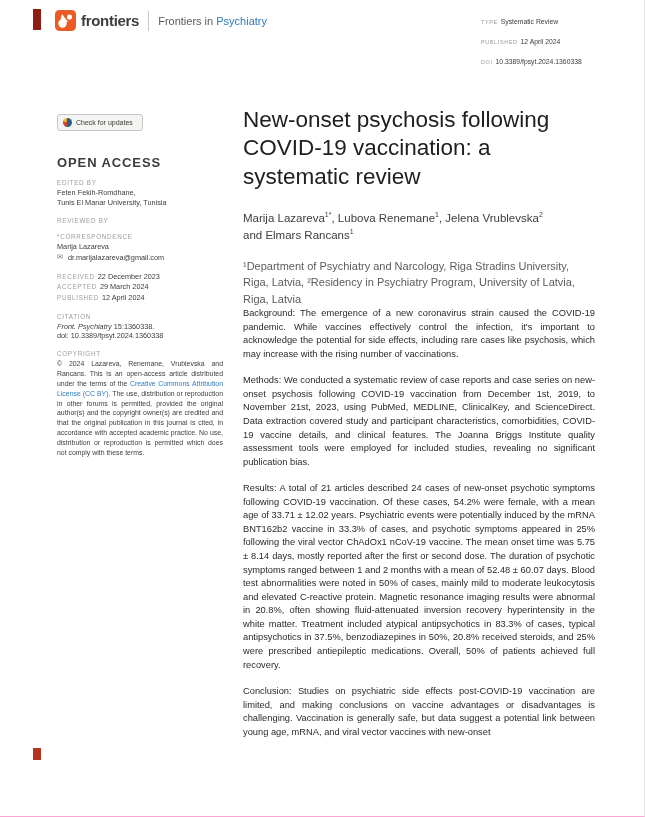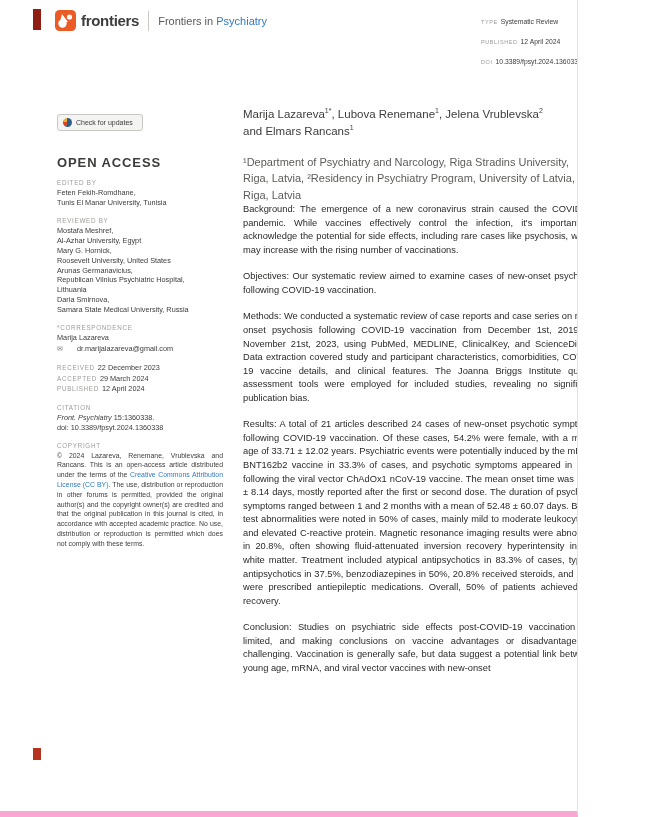--- a/index.html
+++ b/index.html
@@ -1,20 +1,20 @@
 <!DOCTYPE html>
 <html><head>
 <meta charset="utf-8">
 <style>
   * { margin:0; padding:0; box-sizing:border-box; }
   html,body { background:#ffffff; }
   body { font-family:"Liberation Sans","DejaVu Sans",sans-serif; }
 
-  .page { position:relative; width:578px; height:817px; background:#fff; overflow:hidden;
-          border-right:1px solid #e3e3e3; border-bottom:6px solid #f9a8d4; }
+  .page { position:relative; width:645px; height:817px; background:#fff; overflow:hidden;
+          border-right:1px solid #e3e3e3; border-bottom:1px solid #f9a8d4; }
 
   
   .mark-top    { position:absolute; left:33px; top:9px;   width:8px; height:21px; background:#8e1d14; }
   .mark-bottom { position:absolute; left:33px; top:748px; width:8px; height:12px; background:#b53420; }
 
   
   .header { position:absolute; left:55px; top:10px; display:flex; align-items:center; }
   .logo { width:21px; height:21px; display:inline-block; }
   .brand-name { font-size:15px; font-weight:bold; color:#3d3d3c; letter-spacing:-0.3px; margin-left:5px; }
   .hdr-divider { width:1px; height:20px; background:#c9c9c6; margin:0 9px; }
@@ -31,21 +31,21 @@
   .check-updates { display:inline-flex; align-items:center; gap:4px; background:#f4f4f2;
                    border:1px solid #c7c7c3; border-radius:3px; padding:3px 9px 3px 5px;
                    font-size:7px; color:#3c3c3b; cursor:pointer; margin-bottom:24px; }
   .crossmark { width:9px; height:9px; border-radius:50%;
                background:conic-gradient(#2d5f8a 0 55%, #d8432c 55% 80%, #efb02f 80% 100%); }
   .open-access { font-size:13px; font-weight:bold; color:#3c3c3b; letter-spacing:0.9px; margin-bottom:9px; }
   .side-label { font-size:6.3px; color:#9c9c9a; letter-spacing:0.7px; margin-top:9px; margin-bottom:2px; }
   .side-label.inline { display:inline; margin:0 3px 0 0; }
   .side-text { font-size:7.3px; color:#3c3c3b; line-height:1.36; }
   .pre { white-space:pre-line; }
-  .email-row { display:flex; align-items:center; gap:14px; margin-top:1px; }
+  .email-row { display:flex; align-items:center; gap:5px; margin-top:1px; }
   .mail-icon { font-size:7px; color:#6f6f6d; }
   .email { font-size:7.3px; color:#3c3c3b; cursor:pointer; }
   .date-line { font-size:7.3px; color:#3c3c3b; line-height:1.45; }
   .citation-journal { font-style:italic; }
   .copyright-text { font-size:6.9px; color:#3c3c3b; line-height:1.42; text-align:justify; }
   .cc-link { color:#2f7bbf; cursor:pointer; }
 
   
   .main { position:absolute; left:243px; top:106px; width:352px; }
   .title { font-size:22.5px; line-height:1.26; font-weight:500; color:#21201f; margin-bottom:19px; }
@@ -89,29 +89,20 @@
       <span>Check for updates</span>
     </div>
 
     <div class="open-access">OPEN ACCESS</div>
 
     <div class="side-label">EDITED BY</div>
     <div class="side-text pre">Feten Fekih-Romdhane,
 Tunis El Manar University, Tunisia</div>
 
     <div class="side-label">REVIEWED BY</div>
-    <div class="side-text pre">Mostafa Meshref,
-Al-Azhar University, Egypt
-Mary G. Hornick,
-Roosevelt University, United States
-Arunas Germanavicius,
-Republican Vilnius Psychiatric Hospital,
-Lithuania
-Daria Smirnova,
-Samara State Medical University, Russia</div>
 
     <div class="side-label">*CORRESPONDENCE</div>
     <div class="side-text">Marija Lazareva</div>
     <div class="email-row">
       <span class="mail-icon">✉</span>
       <span class="email">dr.marijalazareva@gmail.com</span>
     </div>
 
     <div style="margin-top:10px;">
       <div class="date-line"><span class="side-label inline">RECEIVED</span><span>22 December 2023</span></div>
@@ -121,30 +112,30 @@
 
     <div class="side-label">CITATION</div>
     <div class="side-text"><span class="citation-journal">Front. Psychiatry</span><span> 15:1360338.</span></div>
     <div class="side-text">doi: 10.3389/fpsyt.2024.1360338</div>
 
     <div class="side-label">COPYRIGHT</div>
     <div class="copyright-text"><span>© 2024 Lazareva, Renemane, Vrublevska and Rancans. This is an open-access article distributed under the terms of the </span><span class="cc-link">Creative Commons Attribution License (CC BY)</span><span>. The use, distribution or reproduction in other forums is permitted, provided the original author(s) and the copyright owner(s) are credited and that the original publication in this journal is cited, in accordance with accepted academic practice. No use, distribution or reproduction is permitted which does not comply with these terms.</span></div>
   </aside>
 
   <main class="main">
+    <h1 class="title">New-onset psychosis following COVID-19 vaccination: a systematic review</h1>
 
     <div class="authors">
       <span>Marija Lazareva</span><sup>1*</sup><span>, Lubova Renemane</span><sup>1</sup><span>, Jelena Vrublevska</span><sup>2</sup><br>
       <span>and Elmars Rancans</span><sup>1</sup>
     </div>
 
     <div class="affiliations">¹Department of Psychiatry and Narcology, Riga Stradins University, Riga, Latvia, ²Residency in Psychiatry Program, University of Latvia, Riga, Latvia</div>
 
     <section class="abstract">
       <p><b>Background:</b><span> The emergence of a new coronavirus strain caused the COVID-19 pandemic. While vaccines effectively control the infection, it's important to acknowledge the potential for side effects, including rare cases like psychosis, which may increase with the rising number of vaccinations.</span></p>
-      <p><b>Objectives:</b><span> Our systematic review aimed to examine cases of new-onset psychosis following COVID-19 vaccination.</span></p>
       <p><b>Methods:</b><span> We conducted a systematic review of case reports and case series on new-onset psychosis following COVID-19 vaccination from December 1st, 2019, to November 21st, 2023, using PubMed, MEDLINE, ClinicalKey, and ScienceDirect. Data extraction covered study and participant characteristics, comorbidities, COVID-19 vaccine details, and clinical features. The Joanna Briggs Institute quality assessment tools were employed for included studies, revealing no significant publication bias.</span></p>
       <p><b>Results:</b><span> A total of 21 articles described 24 cases of new-onset psychotic symptoms following COVID-19 vaccination. Of these cases, 54.2% were female, with a mean age of 33.71 ± 12.02 years. Psychiatric events were potentially induced by the mRNA BNT162b2 vaccine in 33.3% of cases, and psychotic symptoms appeared in 25% following the viral vector ChAdOx1 nCoV-19 vaccine. The mean onset time was 5.75 ± 8.14 days, mostly reported after the first or second dose. The duration of psychotic symptoms ranged between 1 and 2 months with a mean of 52.48 ± 60.07 days. Blood test abnormalities were noted in 50% of cases, mainly mild to moderate leukocytosis and elevated C-reactive protein. Magnetic resonance imaging results were abnormal in 20.8%, often showing fluid-attenuated inversion recovery hyperintensity in the white matter. Treatment included atypical antipsychotics in 83.3% of cases, typical antipsychotics in 37.5%, benzodiazepines in 50%, 20.8% received steroids, and 25% were prescribed antiepileptic medications. Overall, 50% of patients achieved full recovery.</span></p>
       <p><b>Conclusion:</b><span> Studies on psychiatric side effects post-COVID-19 vaccination are limited, and making conclusions on vaccine advantages or disadvantages is challenging. Vaccination is generally safe, but data suggest a potential link between young age, mRNA, and viral vector vaccines with new-onset</span></p>
     </section>
   </main>
 
 </div>
 
 </body></html>

